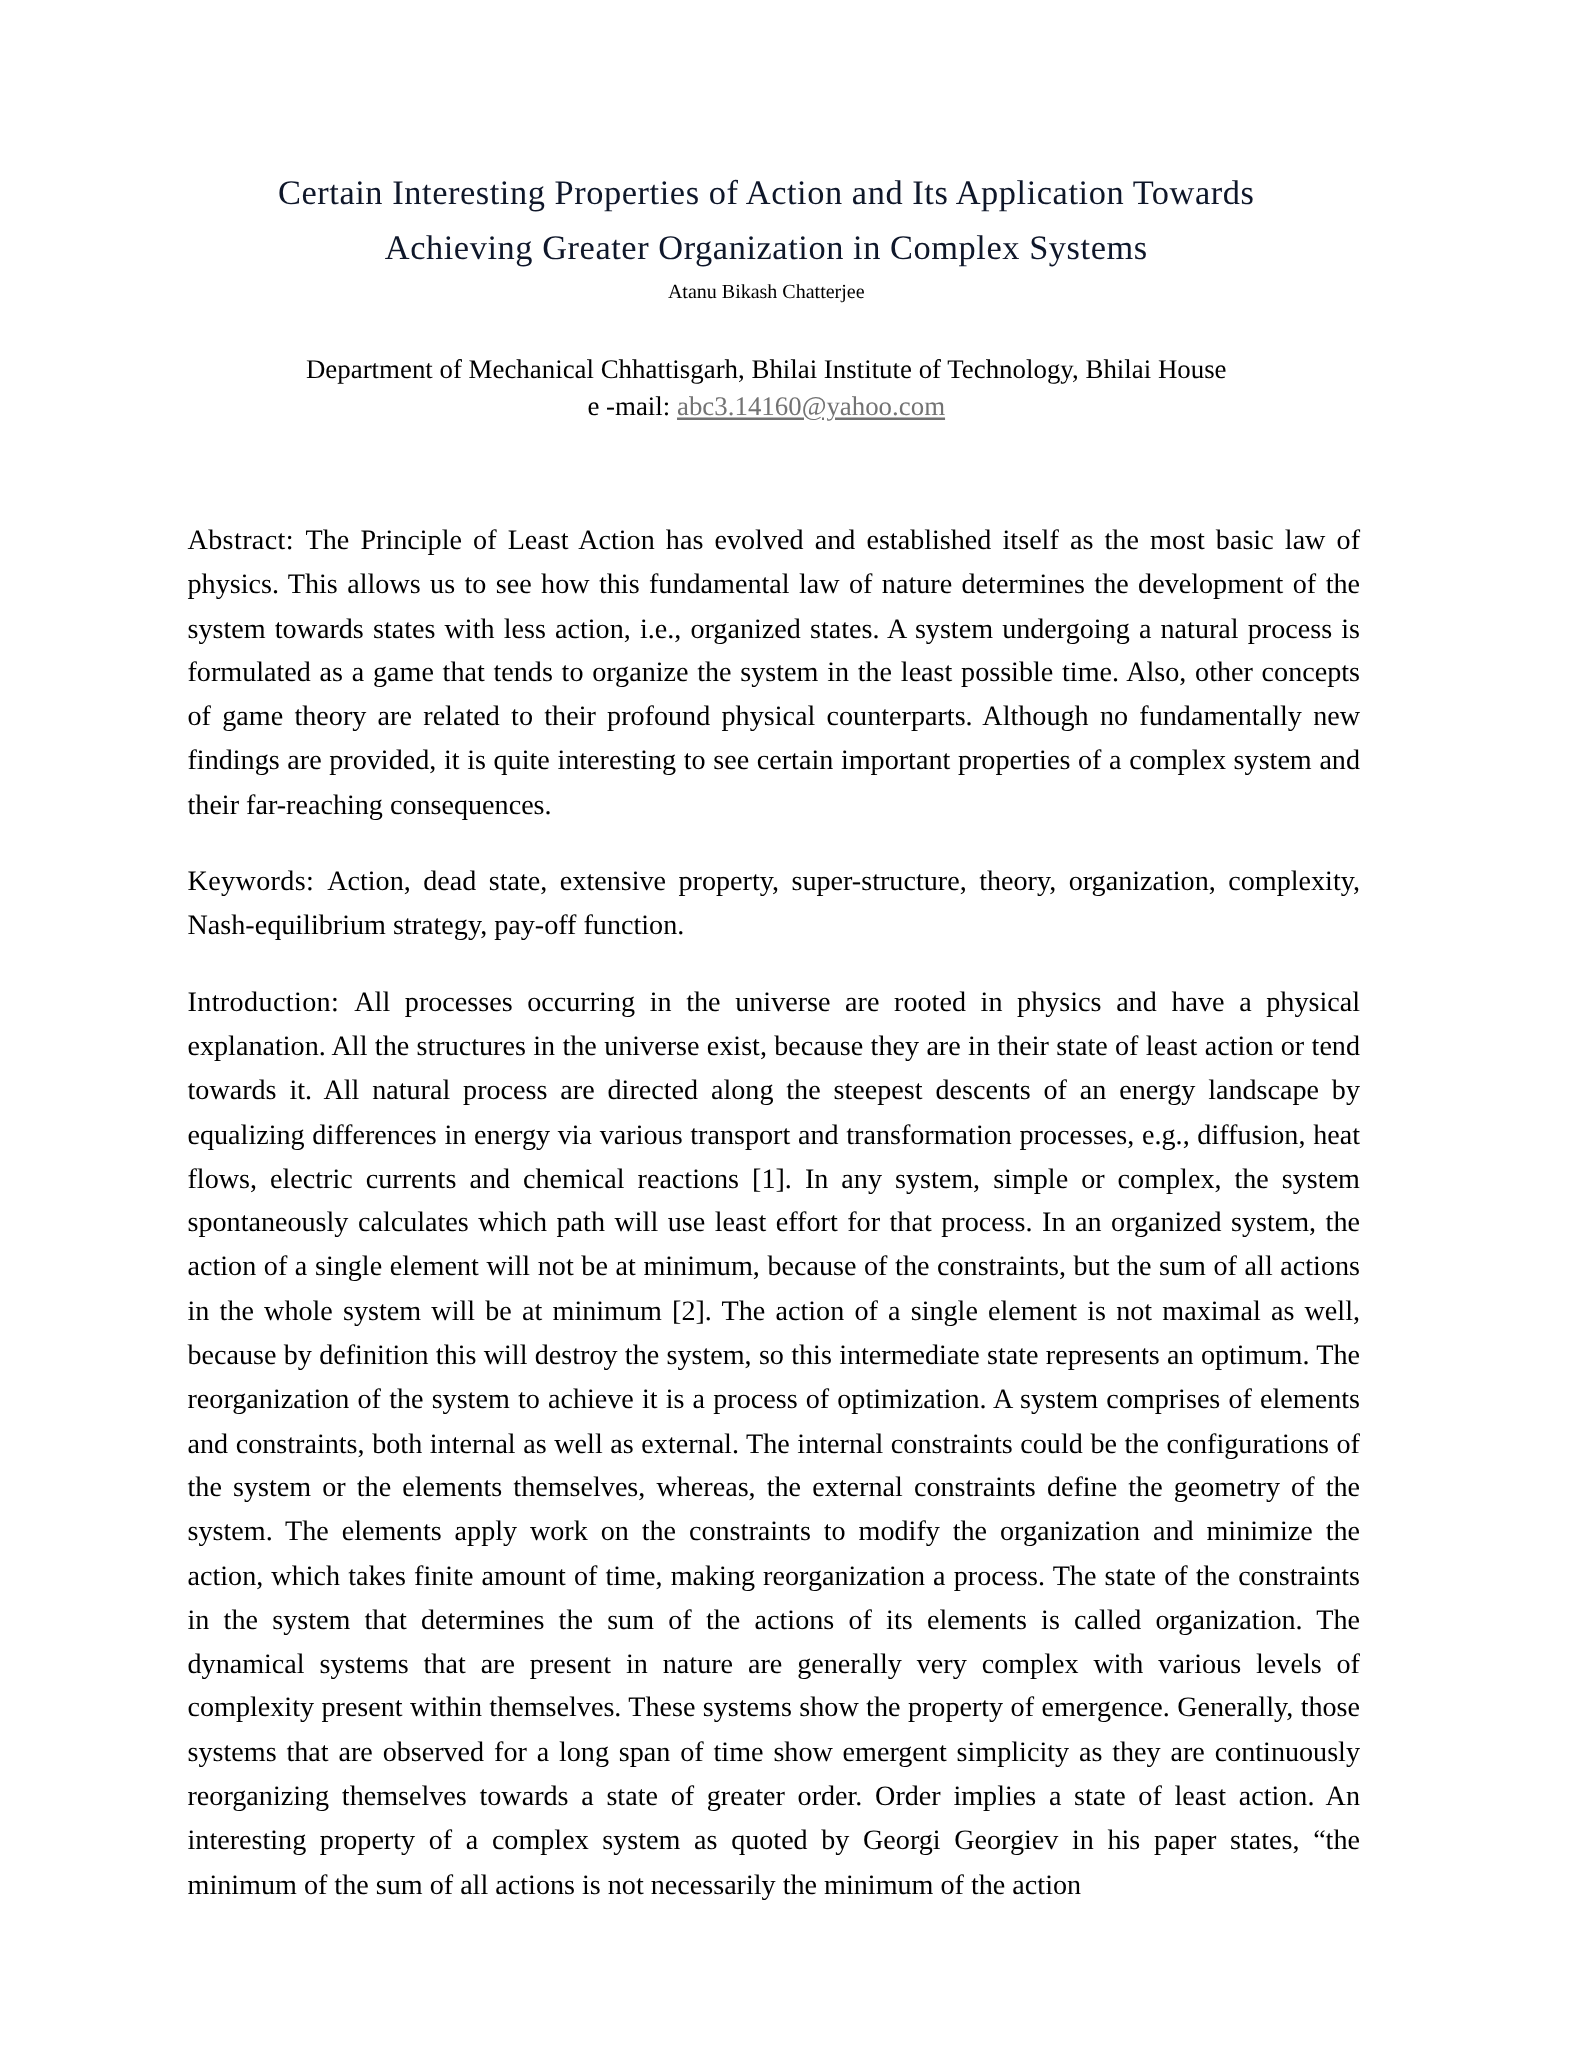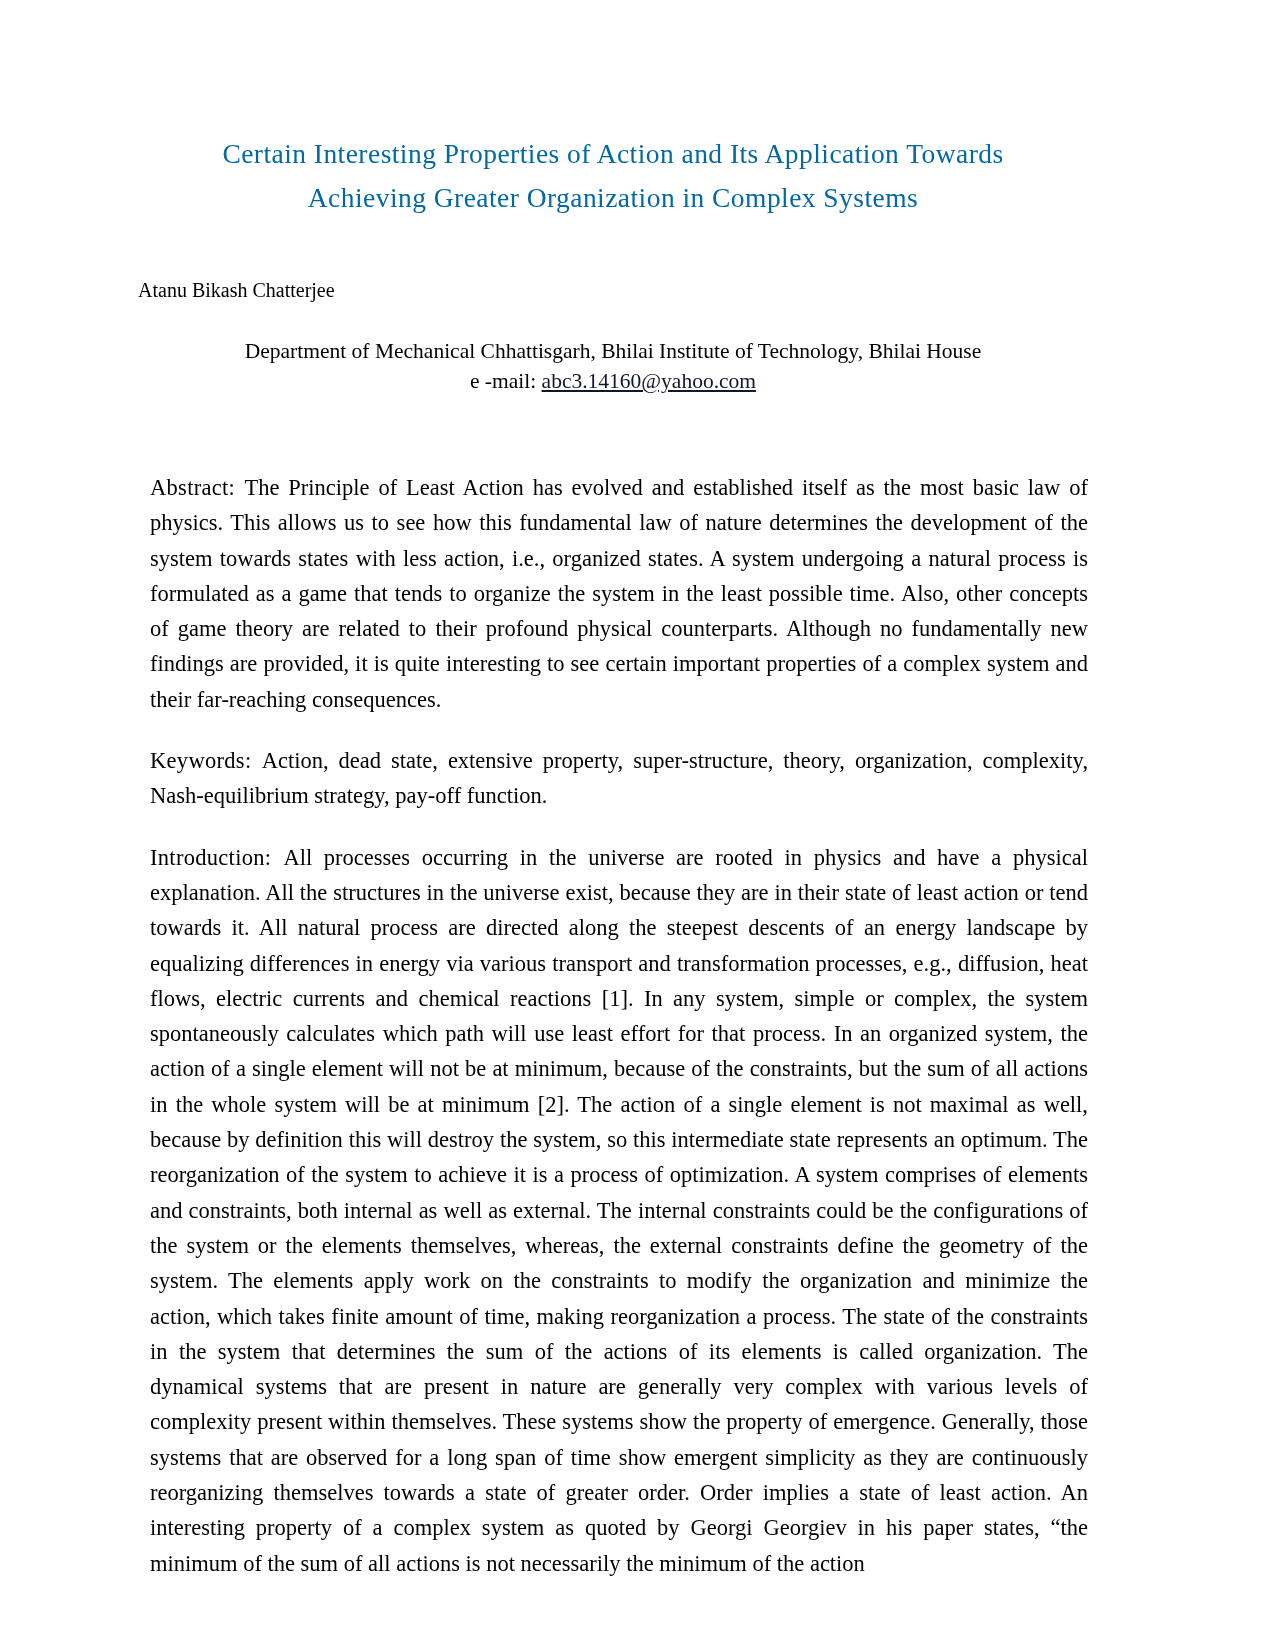--- a/index.html
+++ b/index.html
@@ -31,45 +31,44 @@
   
   .title-block {
     margin-top: 132px;
     text-align: center;
   }
   .title-line {
     font-size: 27.5px;
     line-height: 44px;
     letter-spacing: 0.45px;
     font-weight: normal;
-    color: #0369a1;
+    color: #0f172a;
     white-space: nowrap;
   }
 
   
   .author {
-    margin-top: 56px;
-    text-align: left;
-    font-size: 20px;
+    text-align: center;
+    font-size: 16px;
     line-height: 28px;
   }
   .affiliation {
     margin-top: 32px;
     text-align: center;
     font-size: 21.5px;
     line-height: 30px;
   }
   .affil-line {
     display: block;
   }
   .email-label {
     
   }
   .email-link {
-    color: #0f172a;
+    color: #737373;
     text-decoration: underline;
   }
 
   
   .body-block {
     margin-top: 74px;
   }
   p.para {
     margin: 0 0 26px 12px;
     font-size: 22.5px;

